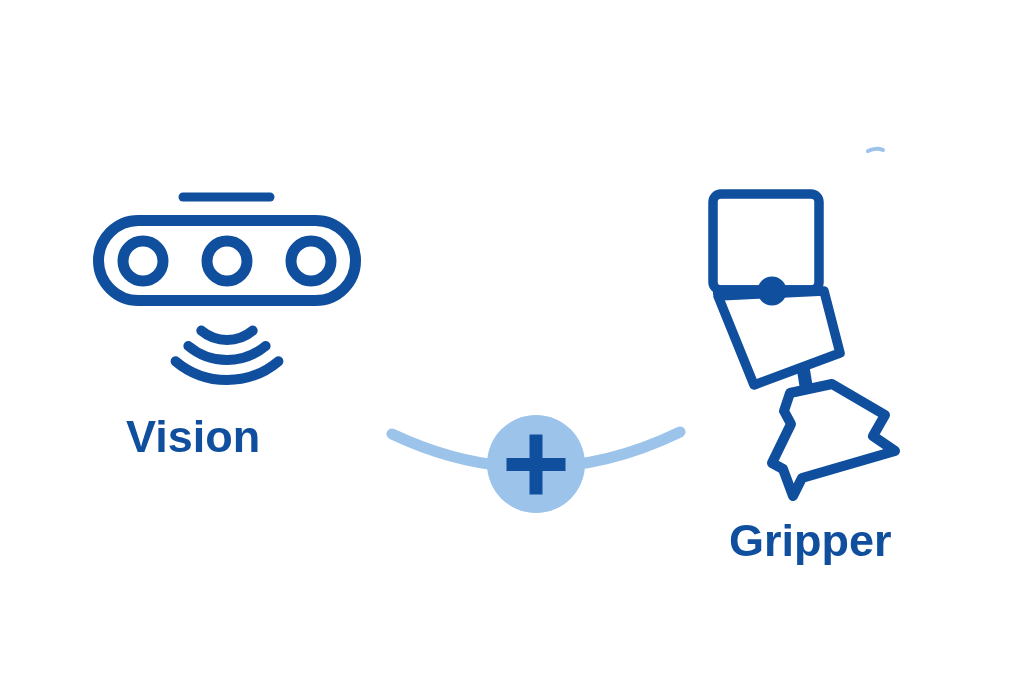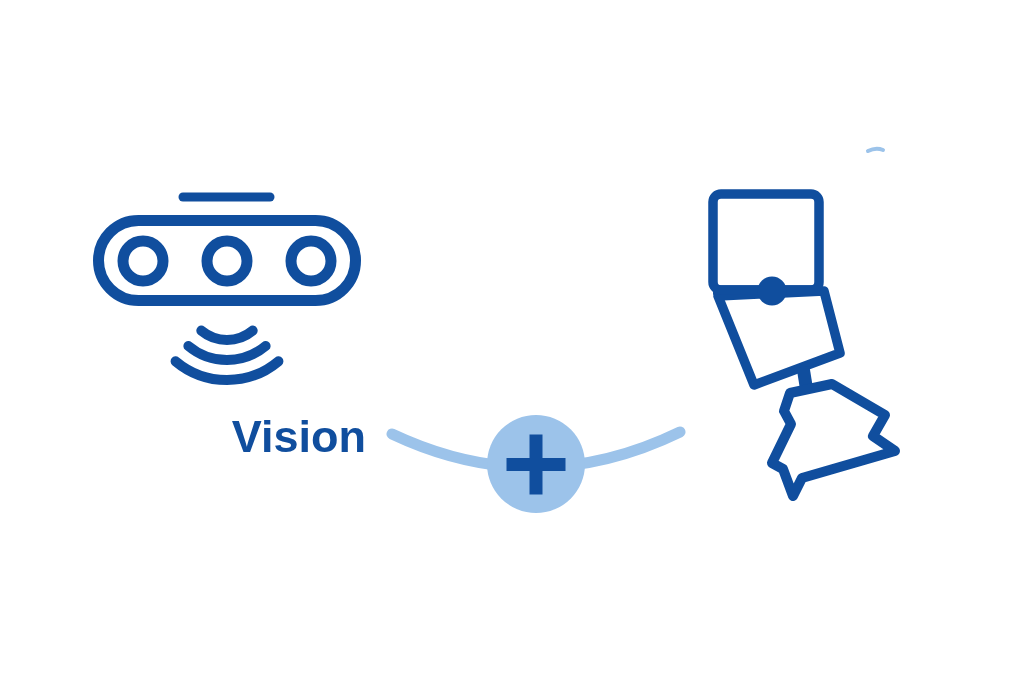--- a/index.html
+++ b/index.html
@@ -28,21 +28,21 @@
   }
   .p{ stroke:var(--primary-blue); }
   .lb{ stroke:var(--light-blue); }
   .fill-p{ fill:var(--primary-blue); }
   .fill-lb{ fill:var(--light-blue); }
   .fill-w{ fill:#ffffff; }
   .nofill{ fill:none; }
   .label{
     position:absolute;
     width:240px;
-    text-align:right;
+    text-align:left;
     font-weight:700;
     font-size:45px;
     line-height:1;
     color:var(--primary-blue);
     letter-spacing:0px;
     user-select:none;
   }
   .label-vision{ left:126px; top:414px; }
   .label-gripper{ left:729px; top:518px; }
 </style>
@@ -80,14 +80,15 @@
       <line x1="803" y1="367" x2="807" y2="392" class="p" stroke-width="13"></line>
       <polygon points="790,393 832,384 885,415 873,436 895,451 802,478 793,496 783,469 772,463 791,424 784,411" class="p fill-w" stroke-width="10" stroke-linejoin="round" stroke-miterlimit="6"></polygon>
       <circle cx="772" cy="291" r="14.5" class="fill-p"></circle>
     </g>
 
     <path d="M868 151 Q876 147 883 150" class="lb nofill" stroke-width="4" stroke-linecap="round"></path>
   </svg>
 
   <div class="label label-vision">Vision</div>
 
+  <div class="label label-gripper">Gripper</div>
 
 </div>
 
 </body></html>

